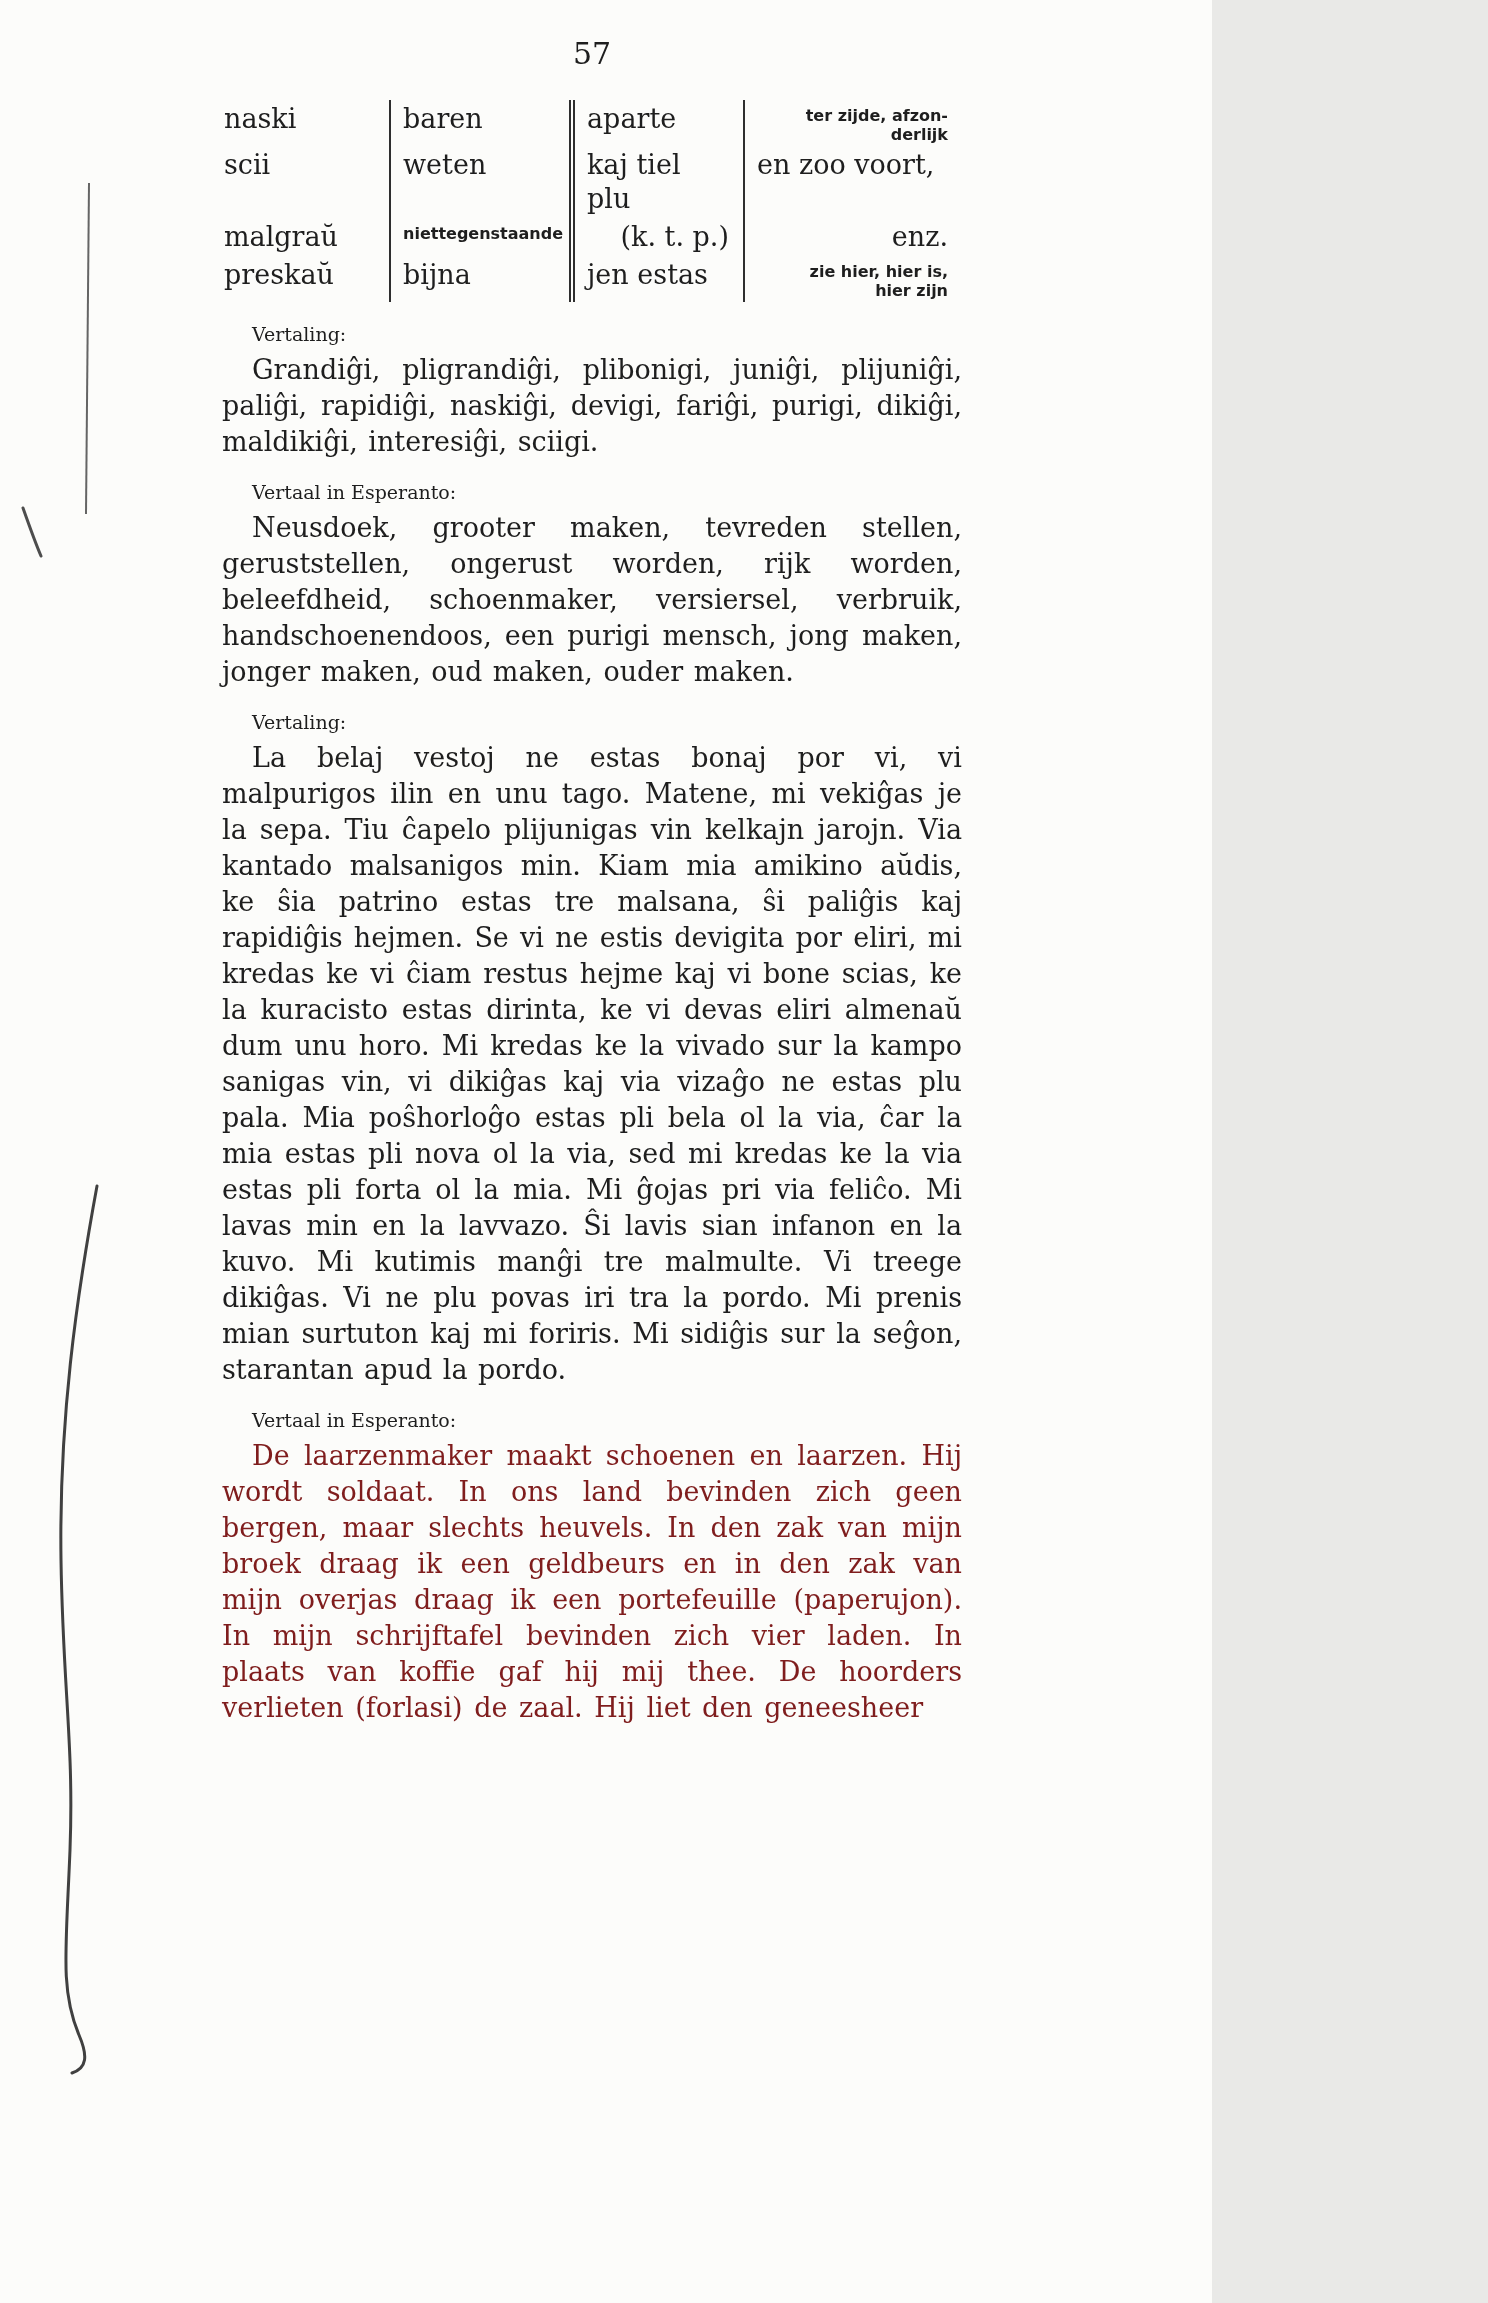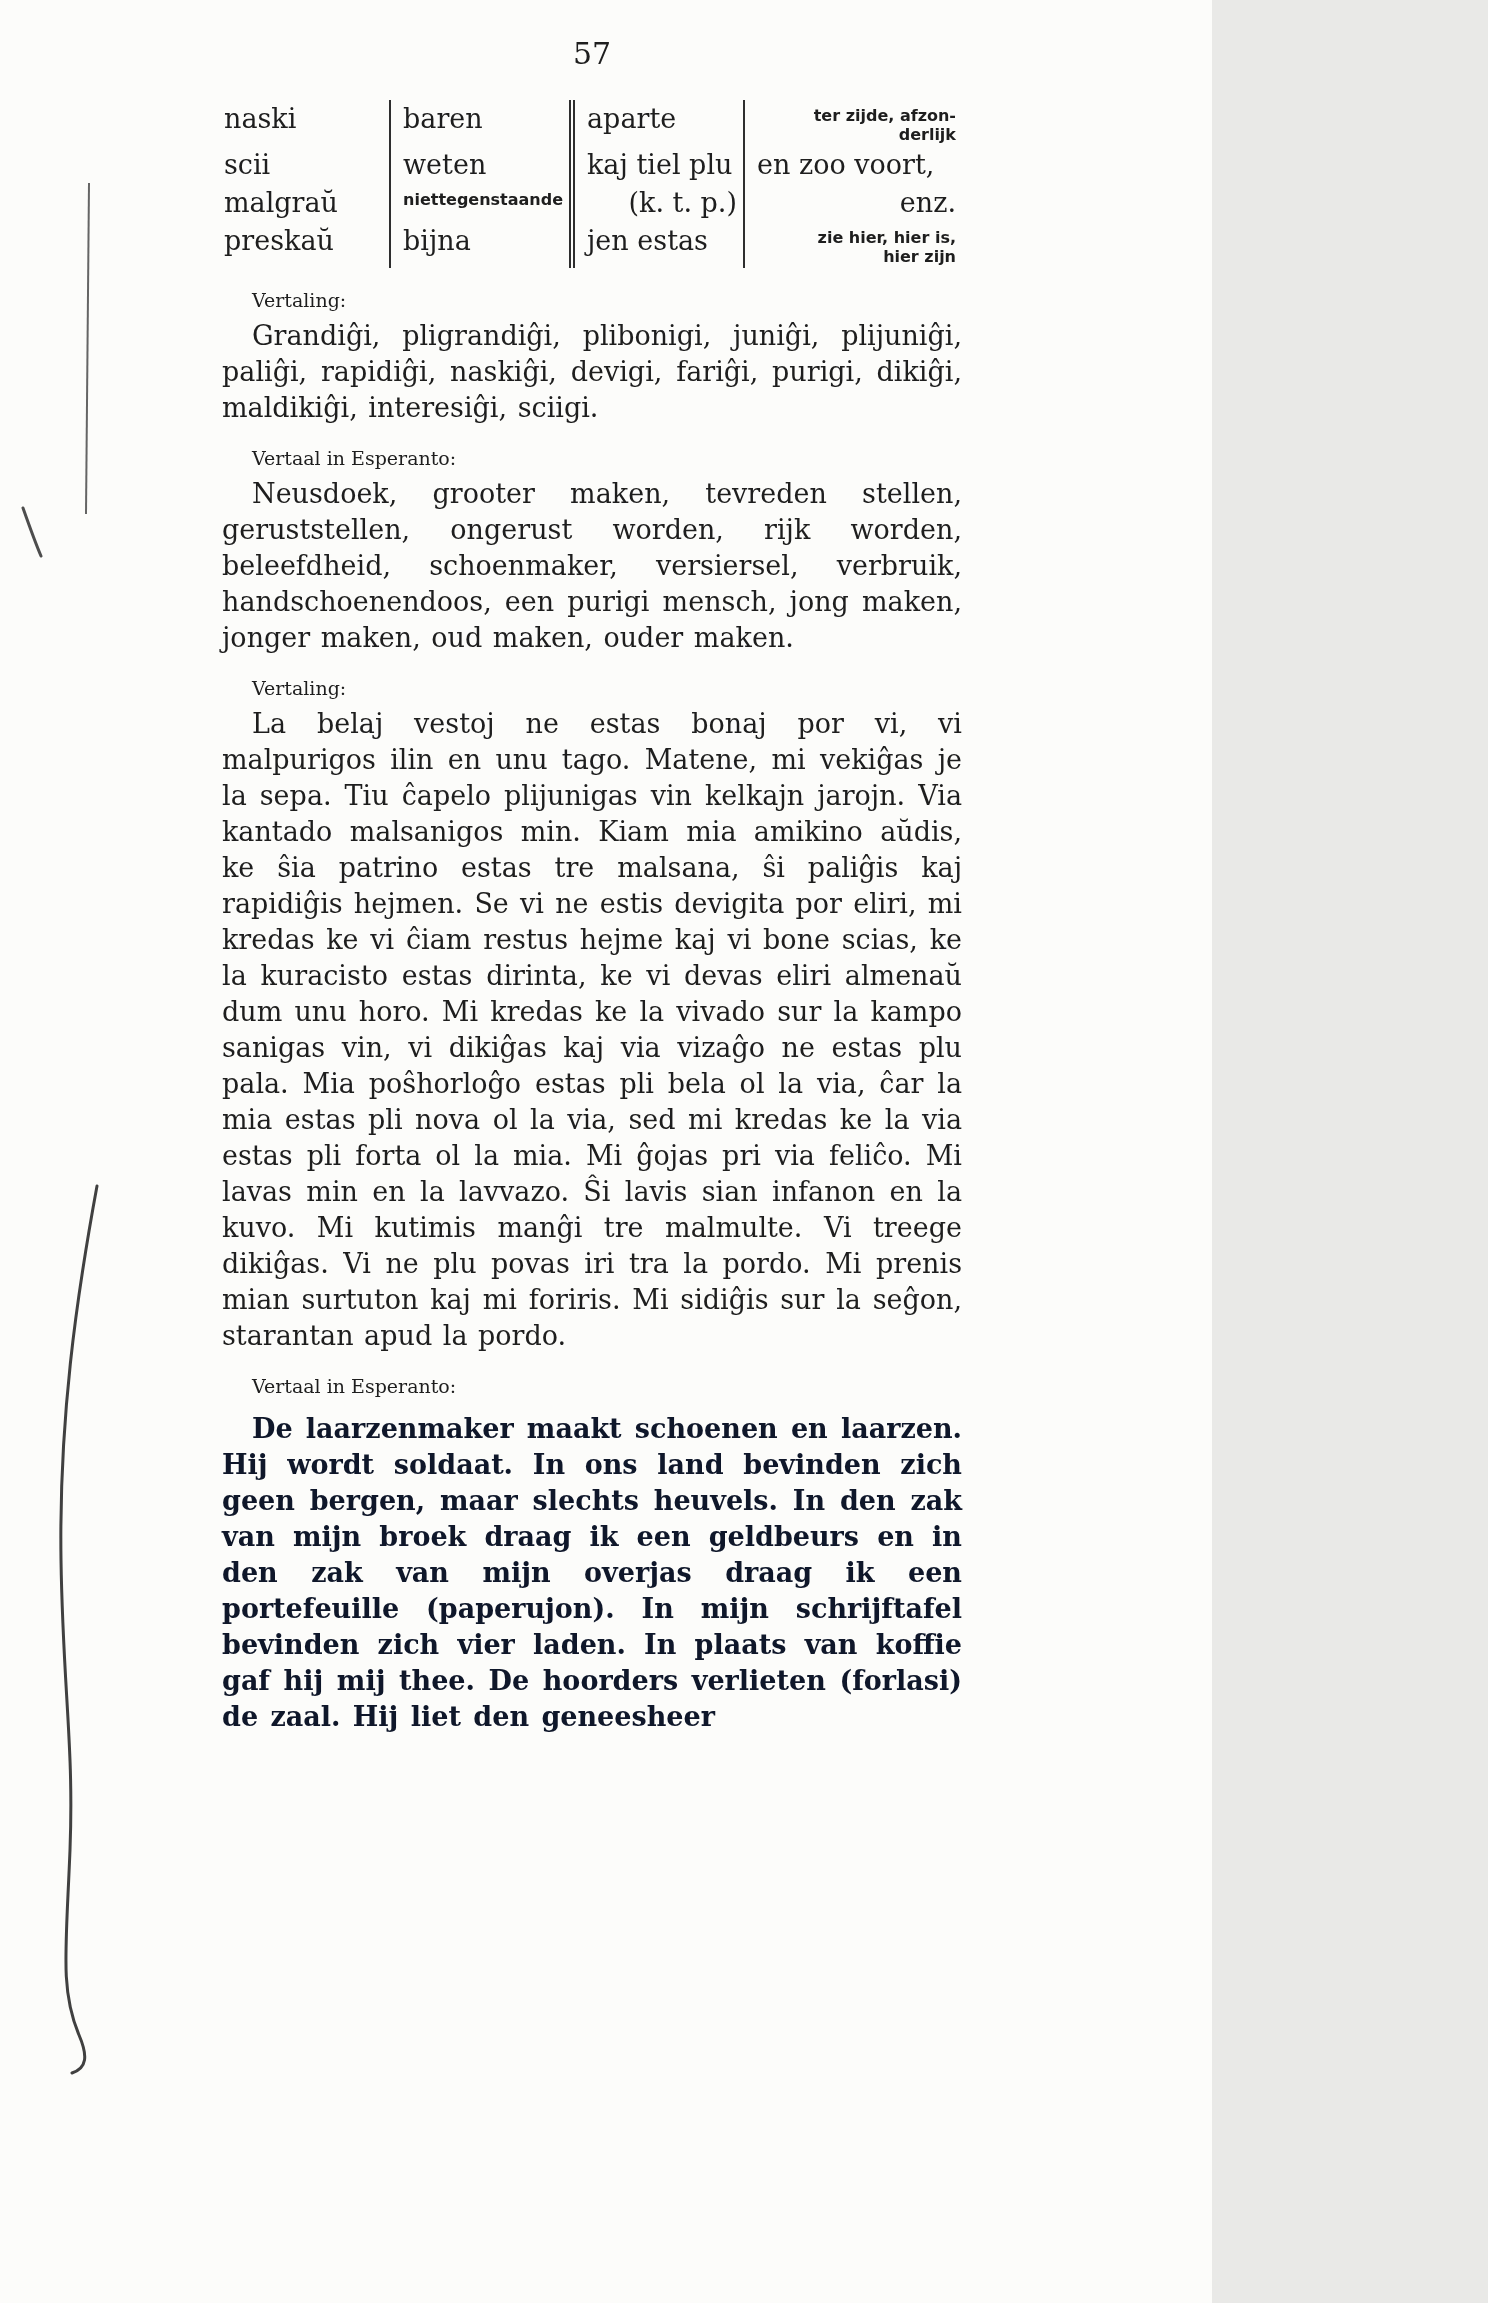--- a/index.html
+++ b/index.html
@@ -36,21 +36,21 @@
     margin: 0 0 8px 0;
   }
   .vocab col.w1 { width: 168px; }
   .vocab col.w2 { width: 182px; }
   .vocab col.w3 { width: 172px; }
   .vocab col.w4 { width: 218px; }
   .vocab td {
     vertical-align: top;
     font-size: 27px;
     line-height: 34px;
-    padding: 2px 6px 2px 12px;
+    padding: 2px 14px 2px 12px;
   }
   .vocab td.c1 { padding-left: 2px; }
   .vocab td.c2 { border-left: 2px solid #2e2e2e; }
   .vocab td.c3 { border-left: 6px double #2e2e2e; }
   .vocab td.c4 { border-left: 2px solid #2e2e2e; }
   .vocab td.small {
     font-family: "DejaVu Sans", "Liberation Sans", sans-serif;
     font-size: 16px;
     font-weight: 700;
     line-height: 19px;
@@ -67,24 +67,23 @@
   }
   .para {
     margin: 0 0 10px 0;
     text-indent: 30px;
     font-size: 27px;
     line-height: 36px;
     text-align: justify;
     word-spacing: 2px;
   }
   .para.heavy {
-    font-weight: 700;
-    color: #0f172a;
+    font-weight: 400;
+    color: #7f1d1d;
     word-spacing: 3px;
-    margin-top: 7px;
   }
 
   .artifacts {
     position: absolute;
     left: 0; top: 0;
     width: 1488px; height: 2303px;
     pointer-events: none;
   }
 </style>
 </head>

